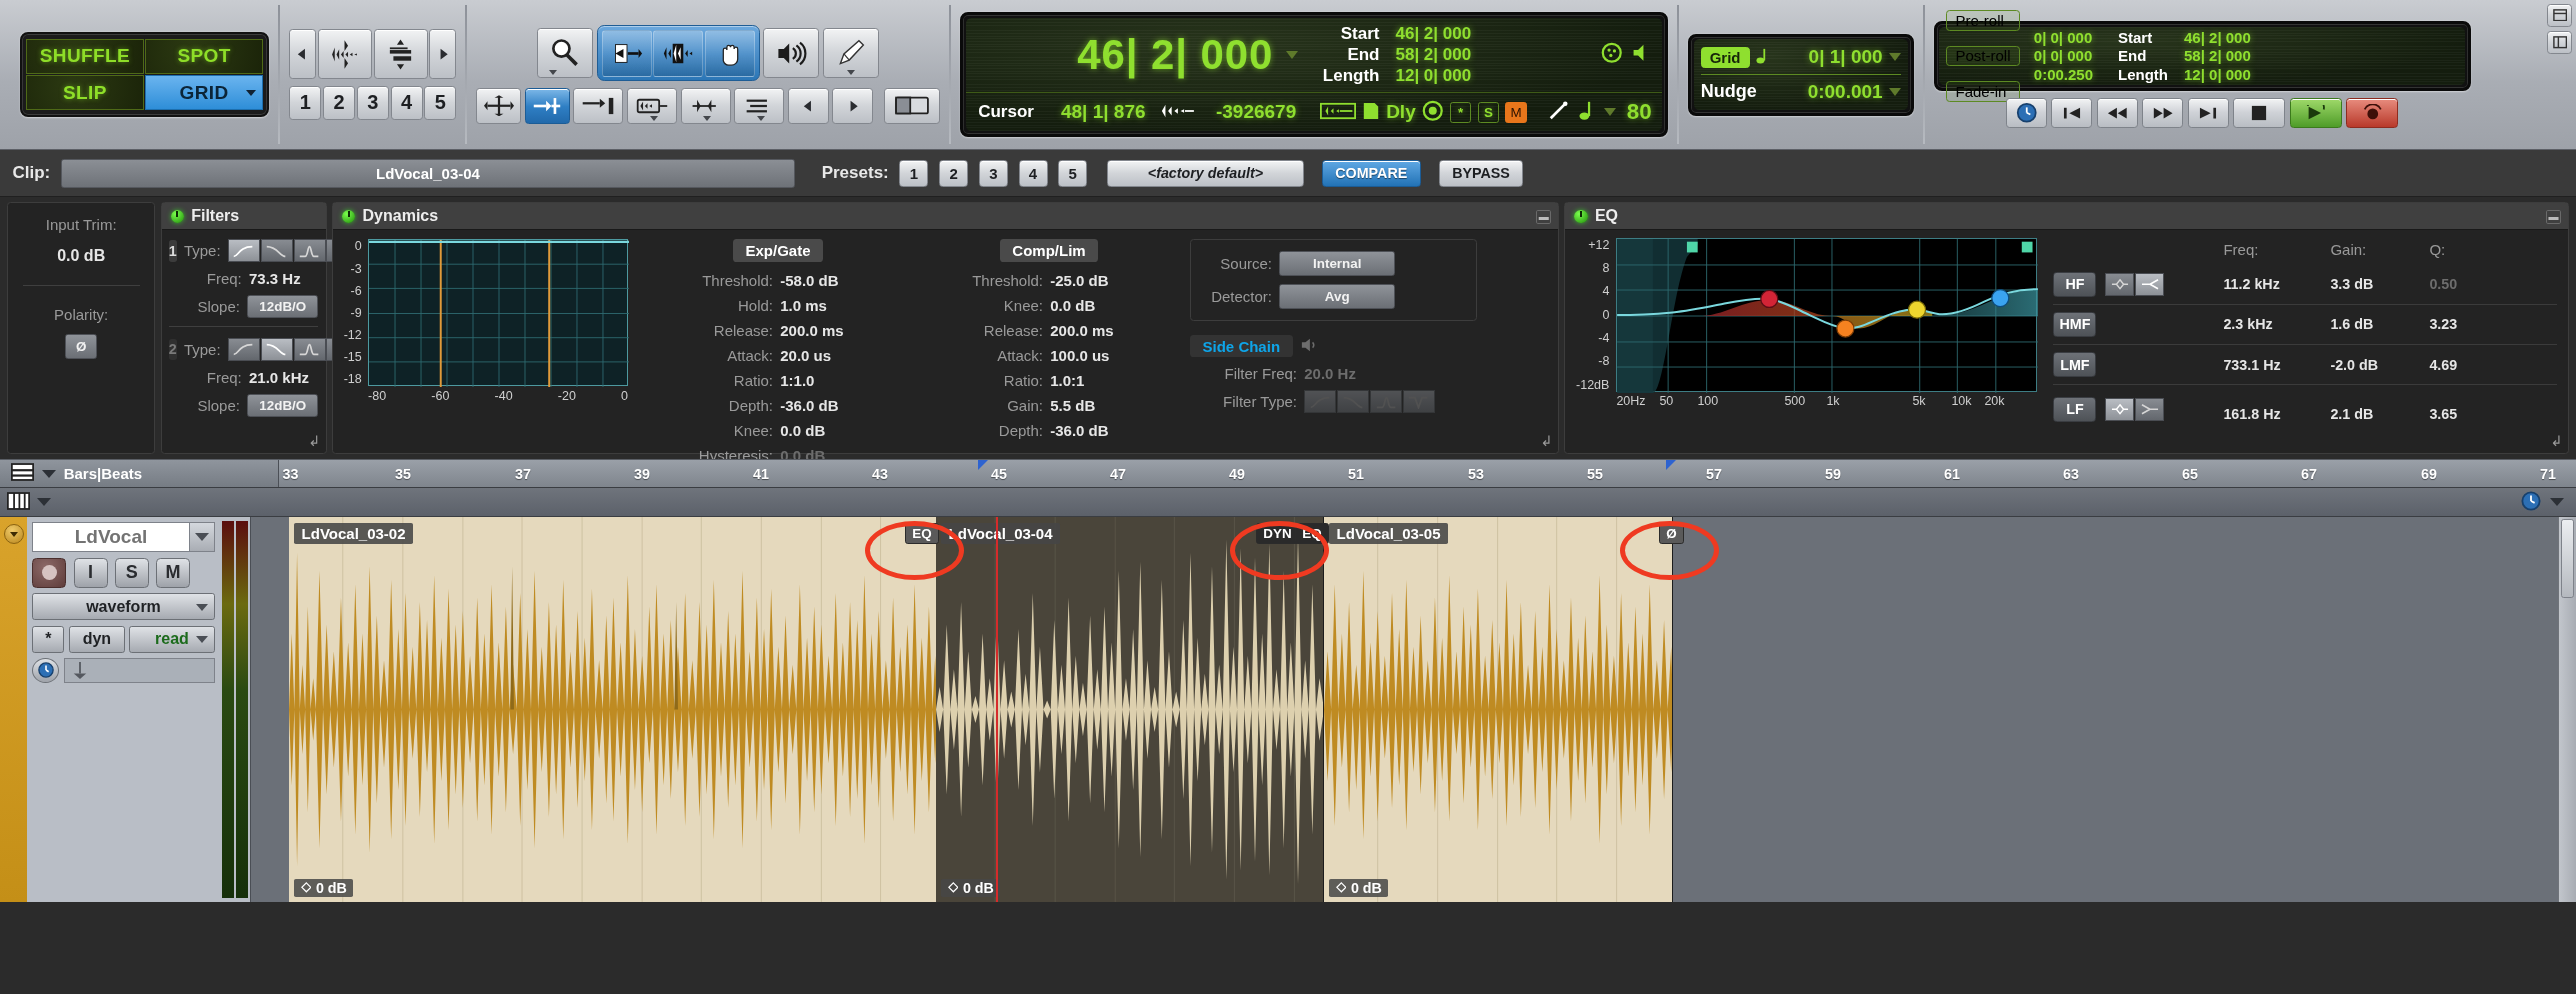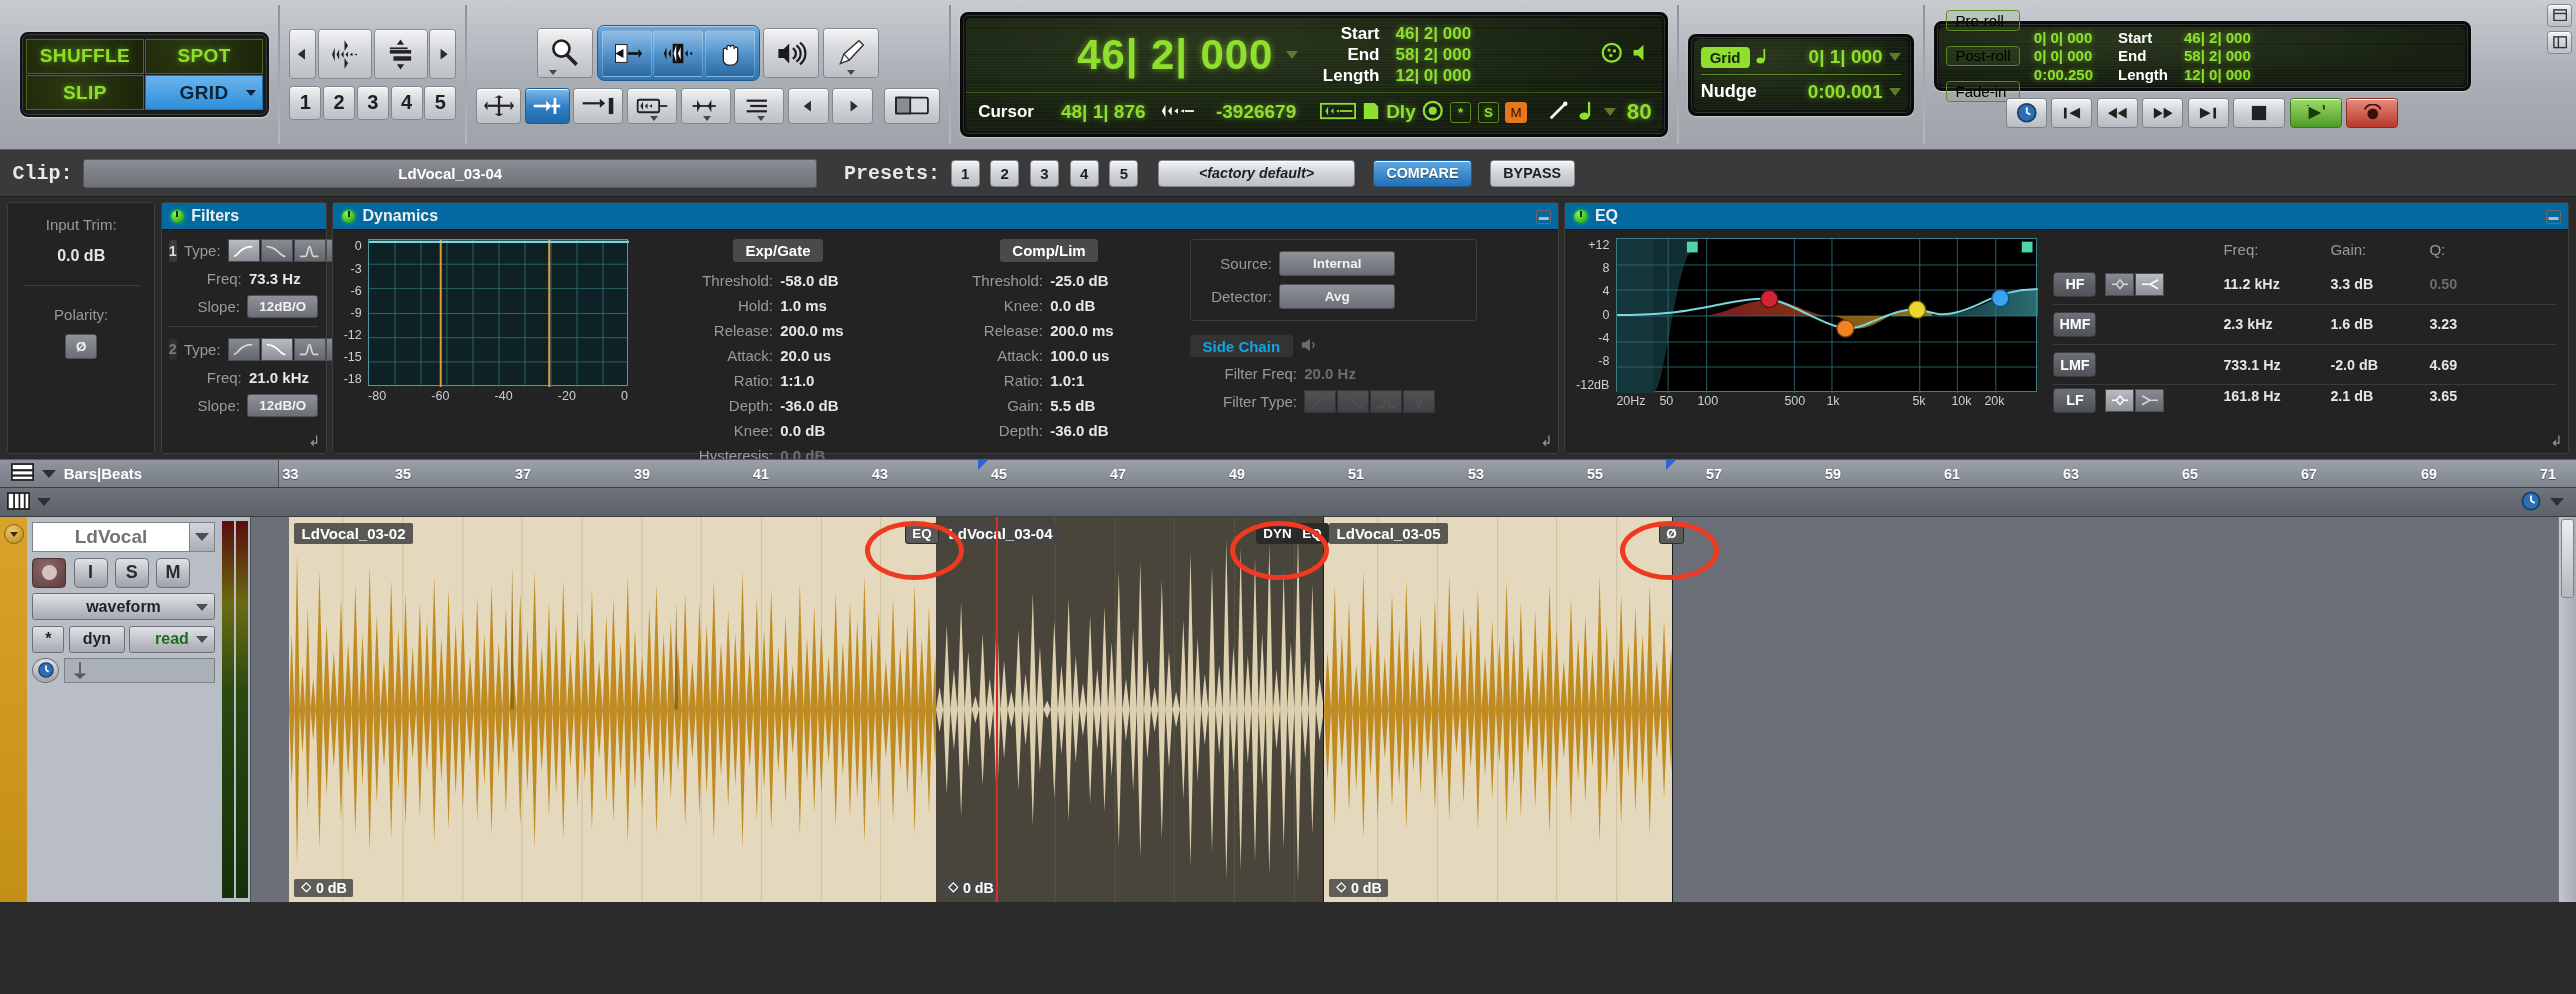--- a/index.html
+++ b/index.html
@@ -95,37 +95,37 @@
     border:0.9px solid #7e838a; display:inline-flex;align-items:center;justify-content:center;
     box-shadow: inset 0 0.9px 0 #fff; }
   .tbtn.green { background:linear-gradient(#9fd96a,#4e9c28); border-color:#3b7a1c; }
   .tbtn.red { background:linear-gradient(#e88c7e,#b8392a); border-color:#8e2b1f; }
 
   
   .clipbar {
     height:47px; background:#3a3a3a; border-bottom:0.9px solid #202020;
     display:flex; align-items:center; gap:10.7px; padding:0 12.5px; color:#e8e8e8;
   }
-  .clipbar .lbl { font-size:20px; font-weight:bold;font-family:Liberation Mono, monospace; }
+  .clipbar .lbl { font-size:17px; font-weight:bold; }
   .clipfield {
     flex:0 0 734px; height:29px; background:linear-gradient(#8b8f95,#6e7278);
     border:0.9px solid #55585e; border-radius:2.7px;
     display:flex;align-items:center;justify-content:center;
     font-size:15px; font-weight:bold; color:#fff;
   }
   .pbtn { width:29px;height:27px; font-size:15px; }
   .pfield { width:197px;height:27px; font-size:14.3px; font-style:italic; font-weight:bold; }
   .cbtn { height:27px; padding:0 12.5px; font-size:14.3px; }
   .cbtn.blue { color:#fff; text-shadow:0 0.9px 0.9px rgba(0,0,0,.5); }
 
   
   .plugarea { height:262px; background:#2b2b2b; display:flex; gap:5.4px; padding:5.4px 7.2px; }
   .panel { background:#232323; border:0.9px solid #3d3d3d; border-radius:3.6px; position:relative; }
   .panel-hd {
-    height:27px; background:#0369a1; border-bottom:0.9px solid #191919;
+    height:27px; background:#404040; border-bottom:0.9px solid #191919;
     display:flex; align-items:center; gap:7.2px; padding:0 9px;
     color:#eee; font-size:16px; font-weight:bold;
   }
   .pwr { width:13.4px;height:13.4px;border-radius:50%;
     background:radial-gradient(circle at 35% 30%,#7bff4e,#1d8c07);
     box-shadow:0 0 5.4px rgba(60,230,40,.7); position:relative; }
   .pwr::after { content:''; position:absolute; left:50%;top:1.8px;width:1.8px;height:5.4px;
     background:#0c2a04; margin-left:-0.9px; }
   .collapse { position:absolute; right:7.2px; top:6.3px; width:14.3px;height:14.3px;
     border:0.9px solid #6a6a6a; border-radius:1.8px; color:#bbb; font-size:10px;
@@ -1027,21 +1027,21 @@
         <div style="display:flex;align-items:center;height:34px">
           <span style="width:170px;display:flex;align-items:center;gap:9px">
             <span class="bandbtn">LMF</span>
           </span>
           <span class="pvalue" style="width:107px">733.1 Hz</span>
           <span class="pvalue" style="width:99px">-2.0 dB</span>
           <span class="pvalue" style="width:72px">4.69</span>
         </div>
         <div style="height:0.9px;background:#3b3b3b;margin:2.7px 0"></div>
 
-        <div style="display:flex;align-items:flex-start;height:34px">
+        <div style="display:flex;align-items:flex-end;height:34px">
           <span style="width:170px;display:flex;align-items:center;gap:9px">
             <span class="bandbtn">LF</span>
             <span class="typegrp">
               <span class="typebtn sel" style="width:29px;height:23px">
                   <svg width="20" height="12.5" viewBox="0 0 22 14">
                     <path d="M2 7 L7 7 M15 7 L20 7" stroke="#fff" stroke-width="1.6"></path>
                     <polygon points="11,2 15,7 11,12 7,7" fill="none" stroke="#fff" stroke-width="1.6"></polygon>
                   </svg>
                 </span>
               <span class="typebtn" style="width:29px;height:23px">

